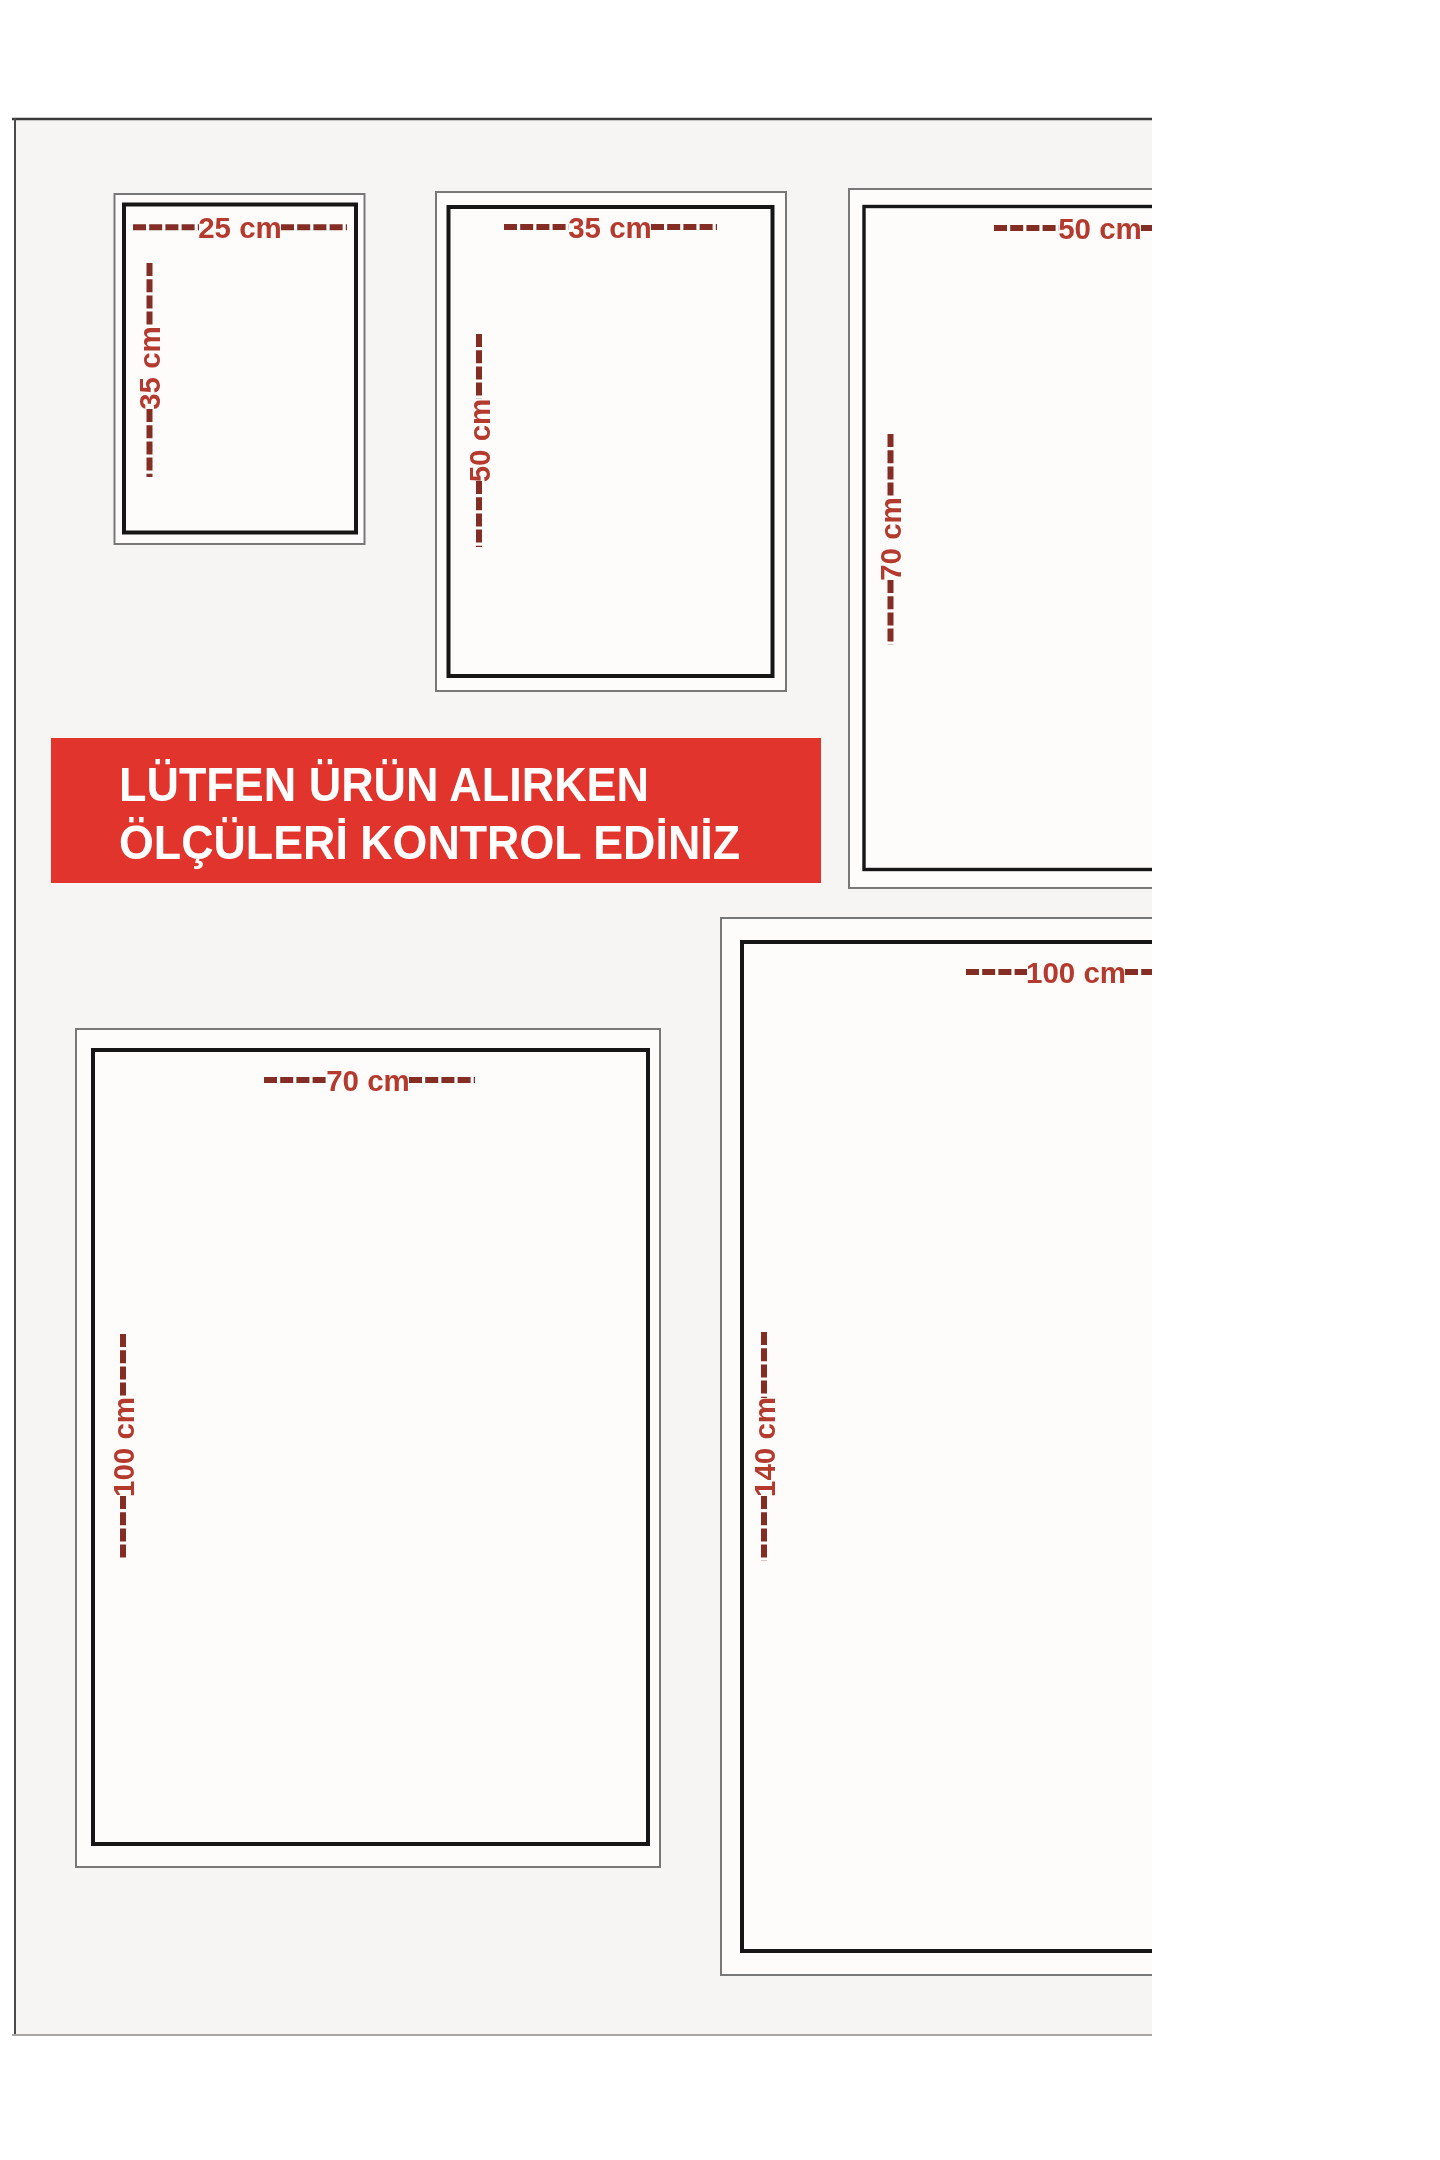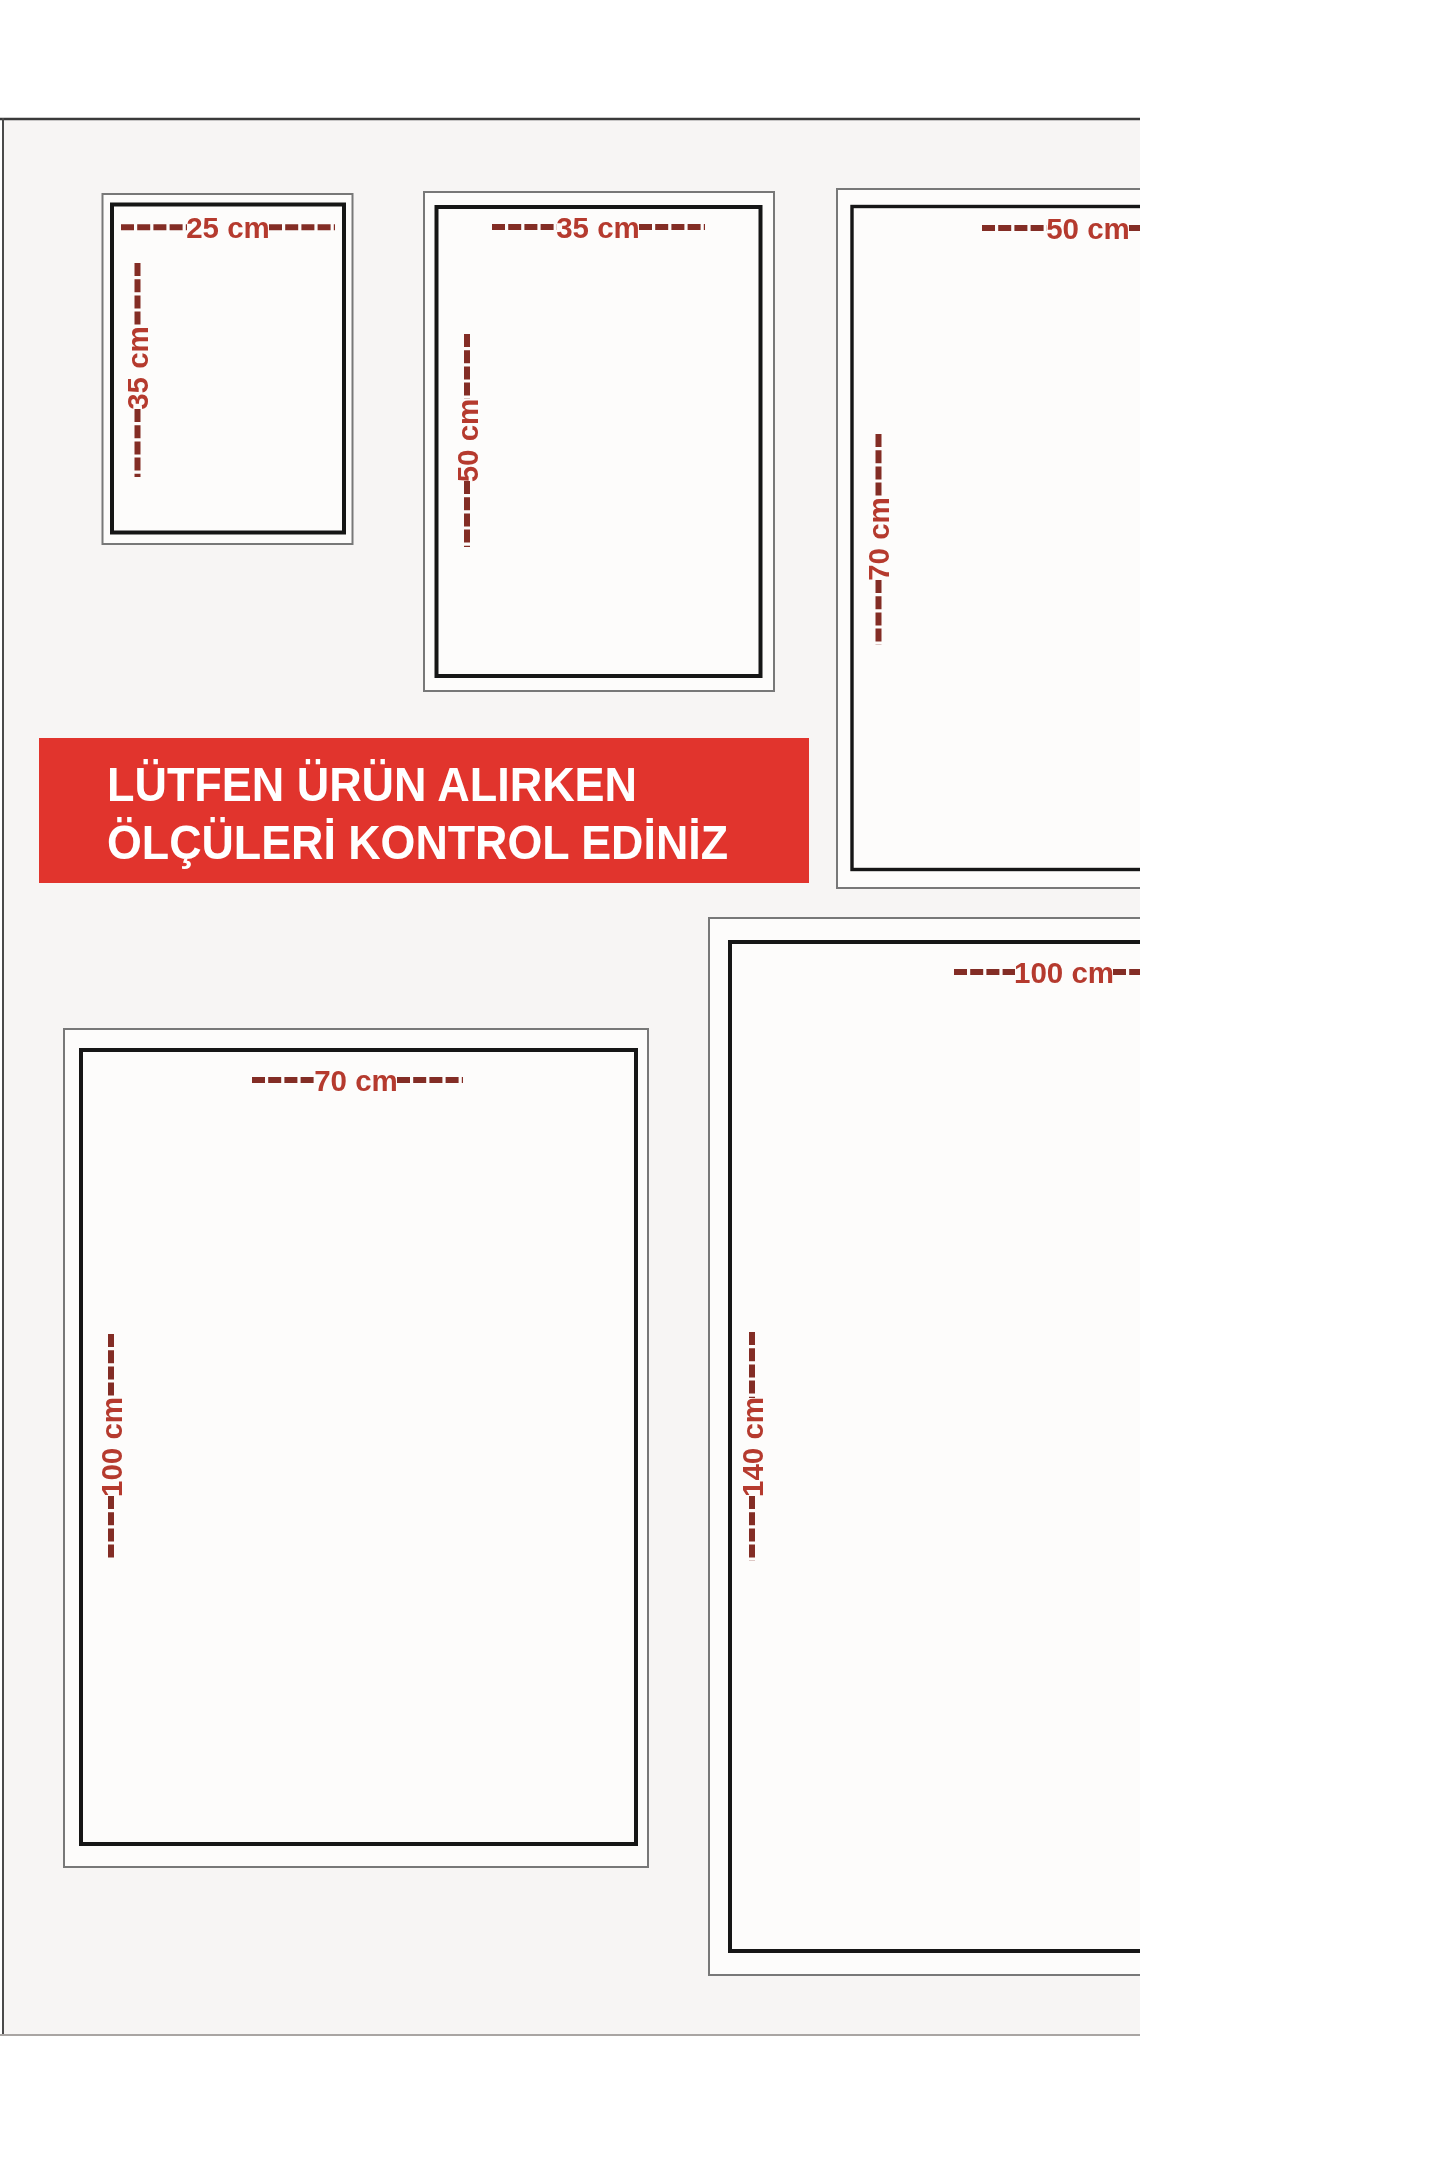--- a/index.html
+++ b/index.html
@@ -1,16 +1,16 @@
 <!DOCTYPE html>
 <html><head>
 <meta charset="utf-8">
 <style>
 html,body{margin:0;padding:0;background:#ffffff;}
-.page{position:relative;width:1140px;height:2160px;background:#ffffff;overflow:hidden;font-family:"Liberation Sans",sans-serif;}
+.page{position:relative;width:1140px;height:2160px;background:#ffffff;overflow:hidden;font-family:"Liberation Sans",sans-serif;margin-left:12px;}
 svg{position:absolute;left:0;top:0;}
 </style>
 </head>
 <body>
 <div class="page">
 <svg width="1440" height="2160" viewBox="0 0 1440 2160" xmlns="http://www.w3.org/2000/svg">
 
 <g>
 <rect x="2" y="118" width="1435" height="1918" fill="#f7f5f4"></rect>
 <line x1="0" y1="119" x2="1437" y2="119" stroke="#3a3a3a" stroke-width="2.5"></line>

